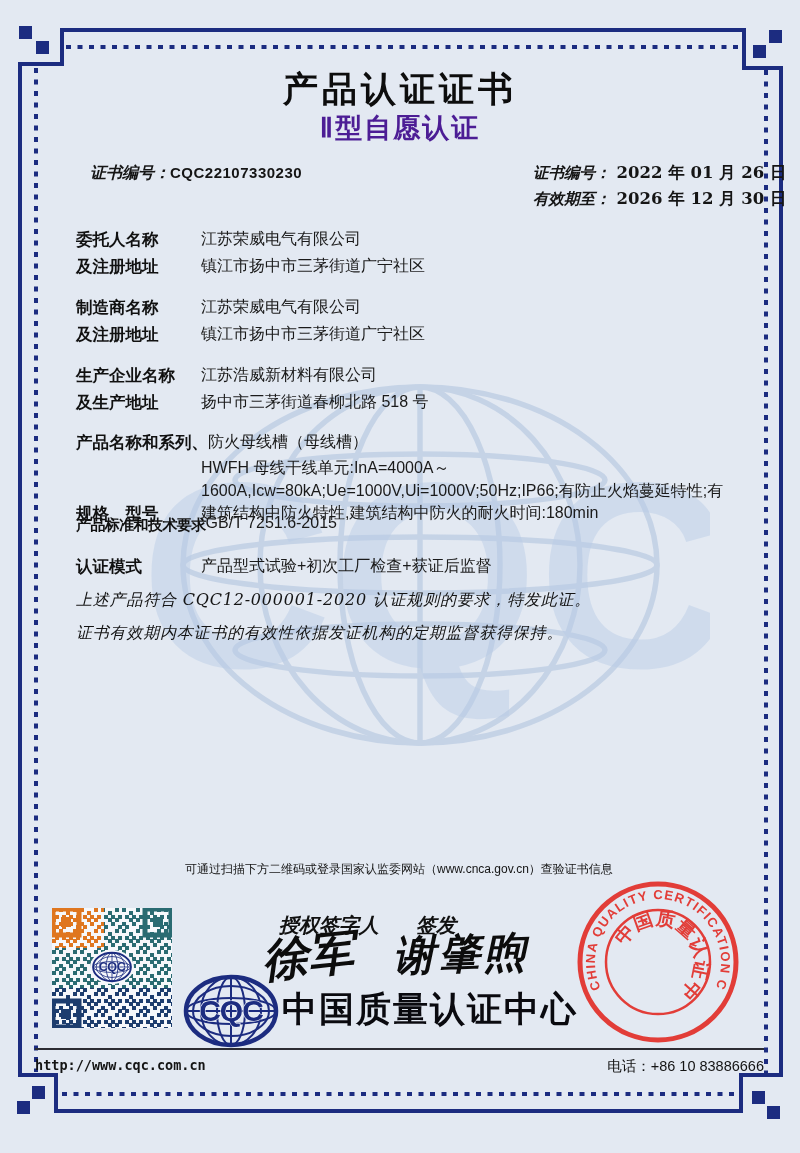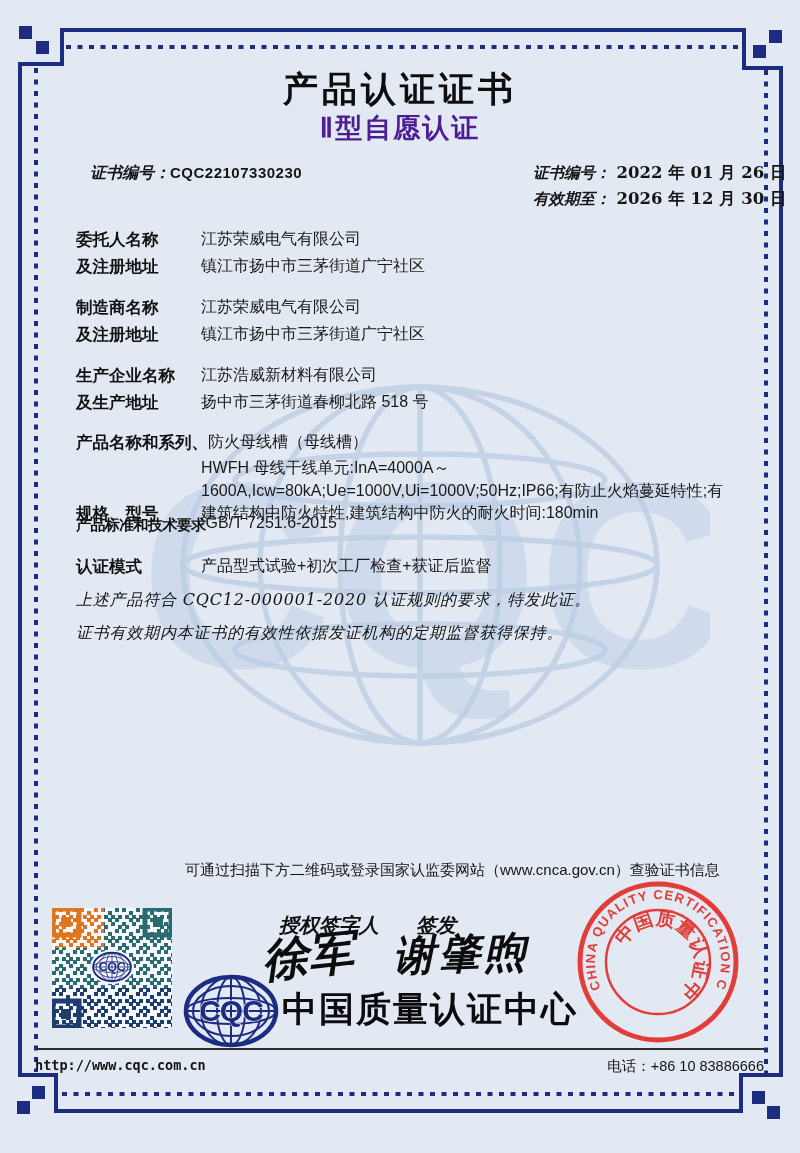--- a/index.html
+++ b/index.html
@@ -16,21 +16,21 @@
   .kai-b{font-family:Liberation Serif, serif;font-style:italic;font-weight:bold;}
   .certline{left:90px;top:163px;font-size:16px;}
   .certline .num{font-family:"Liberation Sans",sans-serif;font-style:normal;font-weight:bold;font-size:15px;letter-spacing:.5px;}
   .dates{left:533px;top:160px;font-size:15.5px;line-height:26px;white-space:nowrap;}
   .dates .dval{font-family:"DejaVu Serif",serif;font-weight:bold;font-style:normal;font-size:16.5px;margin-left:6px;}
   .frow{left:76px;width:650px;display:flex;align-items:flex-end;}
   .frow .lbl{flex:0 0 125px;font-weight:bold;font-size:16.5px;white-space:nowrap;color:#111;}
   .frow .lbl.tight{font-size:15px;letter-spacing:-.6px;}
   .frow .val{font-size:16px;line-height:22.5px;color:#1a1a1a;max-width:557px;margin-top:7px;}
   .stmt{left:76px;font-size:16px;letter-spacing:.8px;color:#141414;}
-  .qrnote{left:185px;top:861px;font-size:15px;color:#141414;}
+  .qrnote{left:185px;top:861px;font-size:12px;color:#141414;}
   .signlbl{font-size:20px;color:#111;}
   .sig{font-family:"DejaVu Serif",serif;font-style:italic;font-weight:bold;color:#0c0c0c;white-space:nowrap;}
   .orgname{left:282px;top:986px;font-size:35px;font-weight:bold;letter-spacing:2px;color:#0a0a0f;}
   .footline{left:35px;top:1048px;width:729px;height:2px;background:#2c2c33;}
   .footer{top:1057px;font-size:14.5px;color:#141414;text-align:center;}
   .furl{left:35px;font-family:"DejaVu Sans Mono",monospace;font-weight:bold;font-size:13.5px;}
   .faddr{left:0;right:0;text-align:center;}
   .fphone{right:36px;}
 </style>
 </head>

